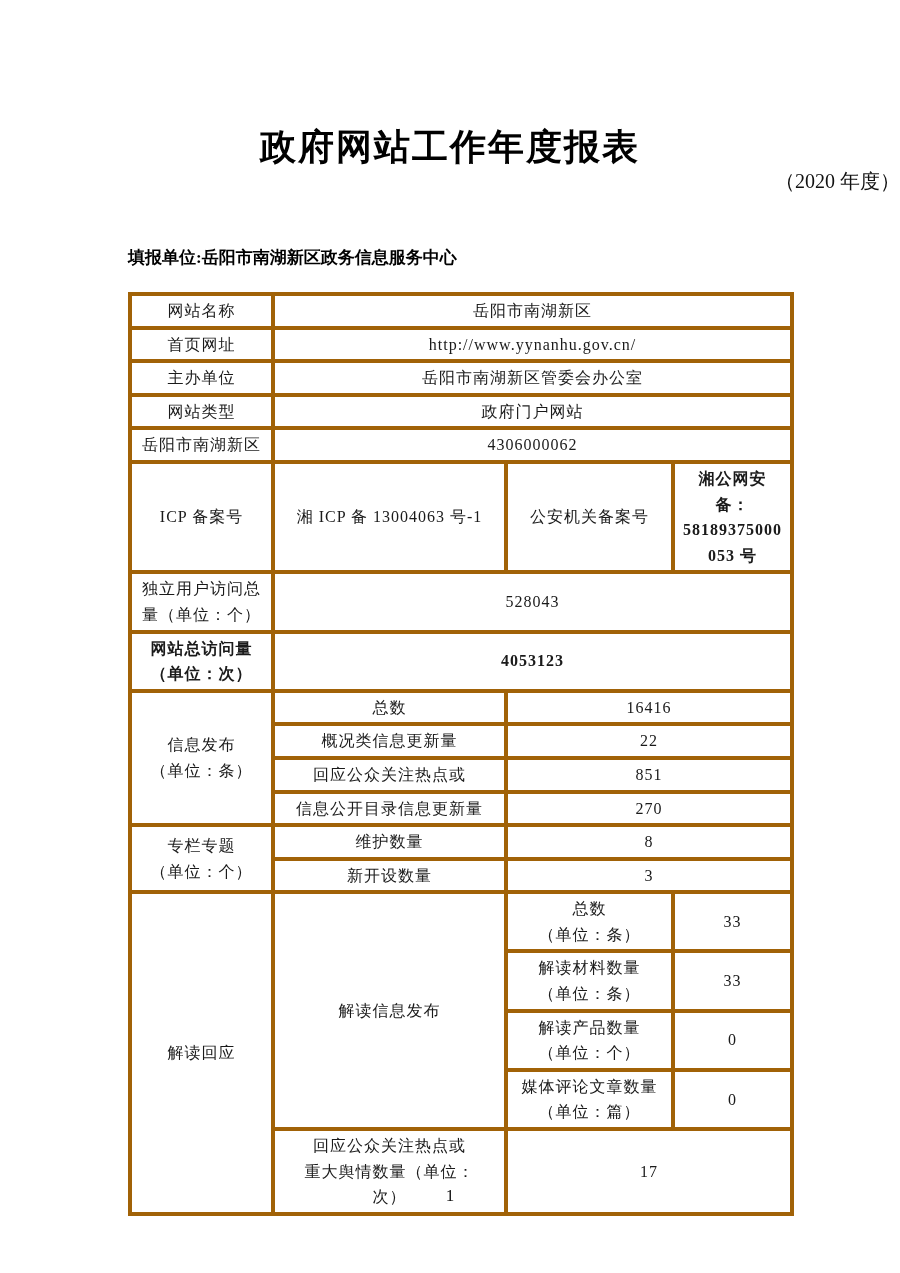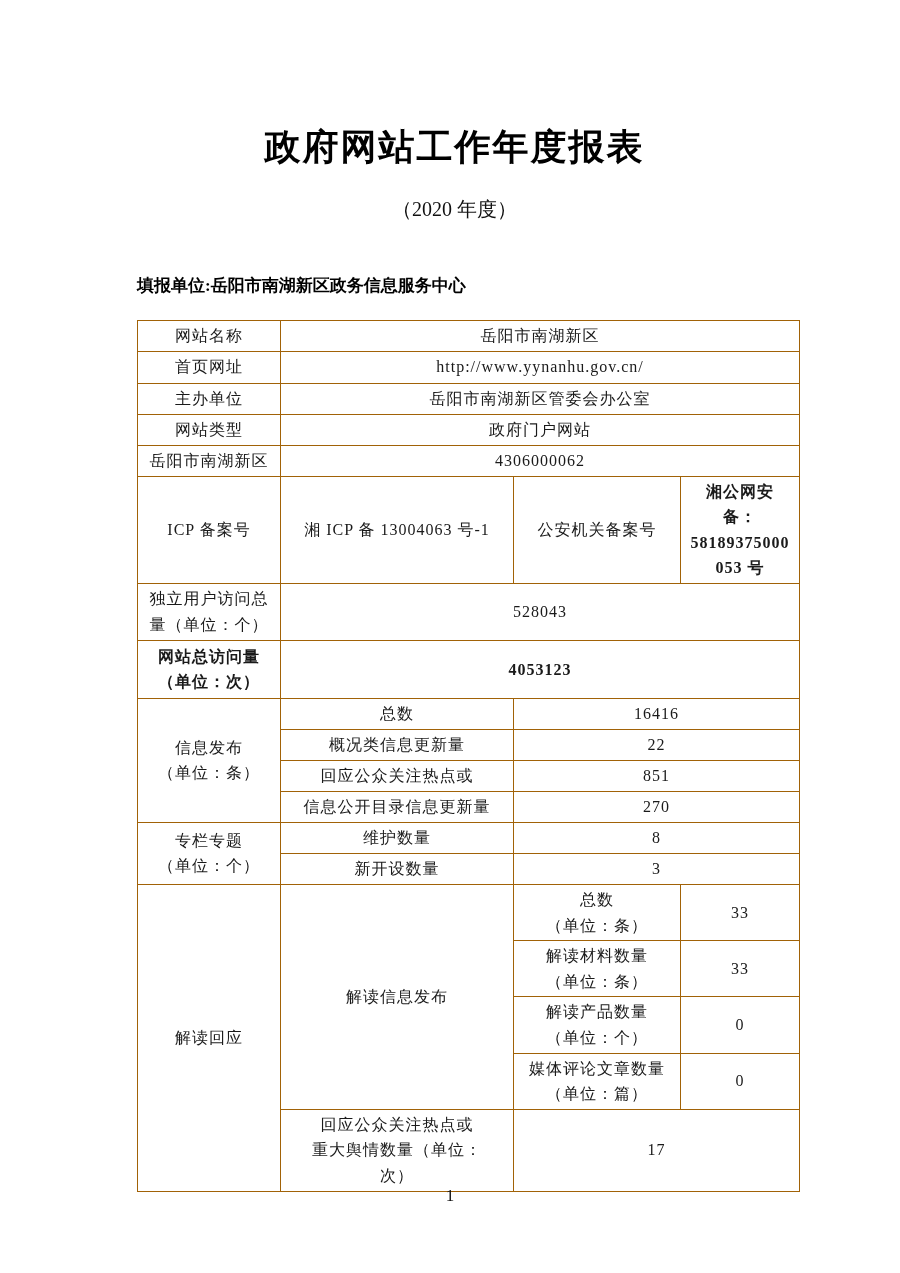--- a/index.html
+++ b/index.html
@@ -4,51 +4,50 @@
 <style>
   * { margin: 0; padding: 0; box-sizing: border-box; }
   html, body { background: #ffffff; }
   body {
     width: 900px; height: 1273px;
     font-family: "Liberation Serif", "DejaVu Serif", serif;
     color: #1a1a1a;
     position: relative;
     overflow: hidden;
   }
-  .page { width: 900px; height: 1273px; padding-top: 126px; position: relative; padding-left: 9px; }
+  .page { width: 900px; height: 1273px; padding-top: 126px; position: relative; }
   .doc-title {
     text-align: center;
     font-size: 36px;
     font-weight: bold;
     letter-spacing: 2px;
     line-height: 42px;
     color: #000;
   }
   .doc-subtitle {
-    text-align: center;
+    text-align: right;
     font-size: 20px;
-    margin-top: 28px;
     line-height: 26px;
     color: #111;
   }
   .report-unit {
     margin: 52px 0 22px 128px;
     font-size: 17px;
     font-weight: bold;
     line-height: 24px;
     color: #000;
   }
   table.report-table {
     margin-left: 128px;
     width: 662px;
     border-collapse: collapse;
     table-layout: fixed;
   }
   table.report-table td {
-    border: 1px solid #a16207;
+    border: 4px solid #a16207;
     text-align: center;
     vertical-align: middle;
     font-size: 16px;
     line-height: 1.6;
     letter-spacing: 1px;
     padding: 2px 4px;
     color: #1a1a1a;
     overflow: hidden;
   }
   td.break-all { word-break: break-all; font-weight: bold; }

